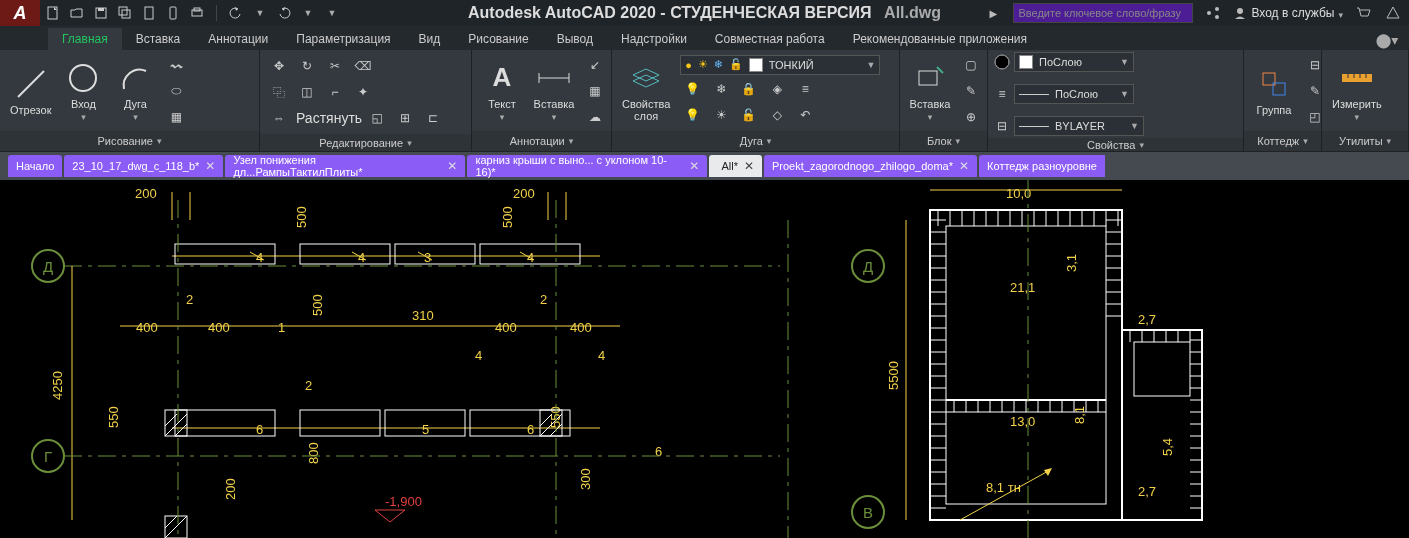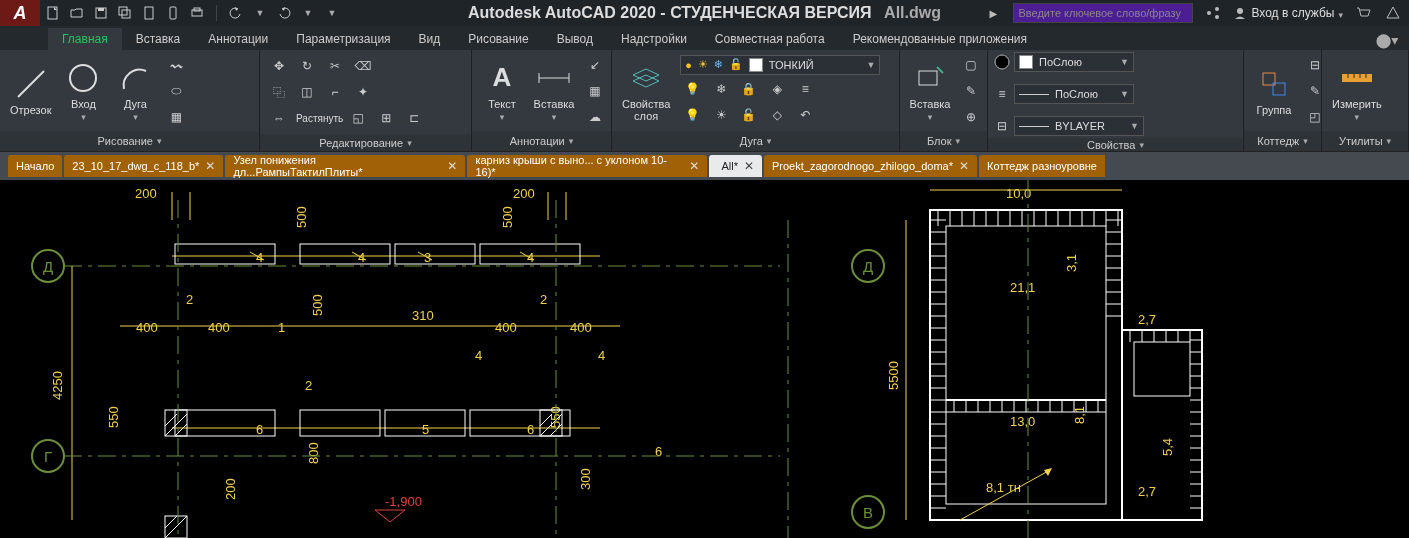--- a/index.html
+++ b/index.html
@@ -38,21 +38,21 @@
 .combo .sw { width:14px; height:14px; border:1px solid #888; }
 .combo .arrow { margin-left:auto; font-size:9px; color:#aaa; }
 .chev { font-size:9px; color:#aaa; }
 
 
 .filetabs { height:28px; background:#444a50; display:flex; align-items:center; padding-left:8px; }
 .filetab { height:22px; background:#5a6066; display:flex; align-items:center; padding:0 8px; margin-right:2px; font-size:11px; color:#222; border-radius:3px 3px 0 0; cursor:pointer; gap:6px; max-width:240px; }
 .filetab.start { background:#4a5056; color:#ddd; }
 .filetab.active { background:#e8eaec; color:#222;padding-left:12px; }
 .filetab .close { font-size:12px; color:#444; cursor:pointer; }
-.filetab.start .close, .filetab:not(.active) { background:#a16207; color:#fff;justify-content:flex-end; }
+.filetab.start .close, .filetab:not(.active) { background:#8b5cf6; color:#fff;justify-content:flex-end; }
 .filetab:not(.active) .close { color:#ddd; }
 
 
 .canvas { position:relative; width:1409px; height:358px; background:#000; overflow:hidden; }
 .canvas svg { position:absolute; top:0; left:0; }
 .dim-text { fill:#f3d24a; font-size:13px; font-family:Arial; }
 .dim-line { stroke:#f3d24a; stroke-width:1; fill:none; }
 .grid-line { stroke:#6b8e3a; stroke-width:1; }
 .obj-line { stroke:#fff; stroke-width:1; fill:none; }
 .hatch { stroke:#fff; stroke-width:1; }
@@ -225,21 +225,21 @@
         <div class="small-btn">⌫</div>
       </div>
       <div class="small-row">
         <div class="small-btn">⿻</div>
         <div class="small-btn">◫</div>
         <div class="small-btn">⌐</div>
         <div class="small-btn">✦</div>
       </div>
       <div class="small-row" style="align-items:center">
         <div class="small-btn">⇔</div>
-        <span style="font-size:10px;color:#ddd;margin-left:2px">Растянуть</span>
+        <span style="font-size:14px;color:#ddd;margin-left:2px">Растянуть</span>
         <div class="small-btn">◱</div>
         <div class="small-btn">⊞</div>
         <div class="small-btn">⊏</div>
       </div>
     </div>
     <div class="panel-title">
         <span>Редактирование</span>
         <span class="chev">▾</span>
       </div>
   </div>

